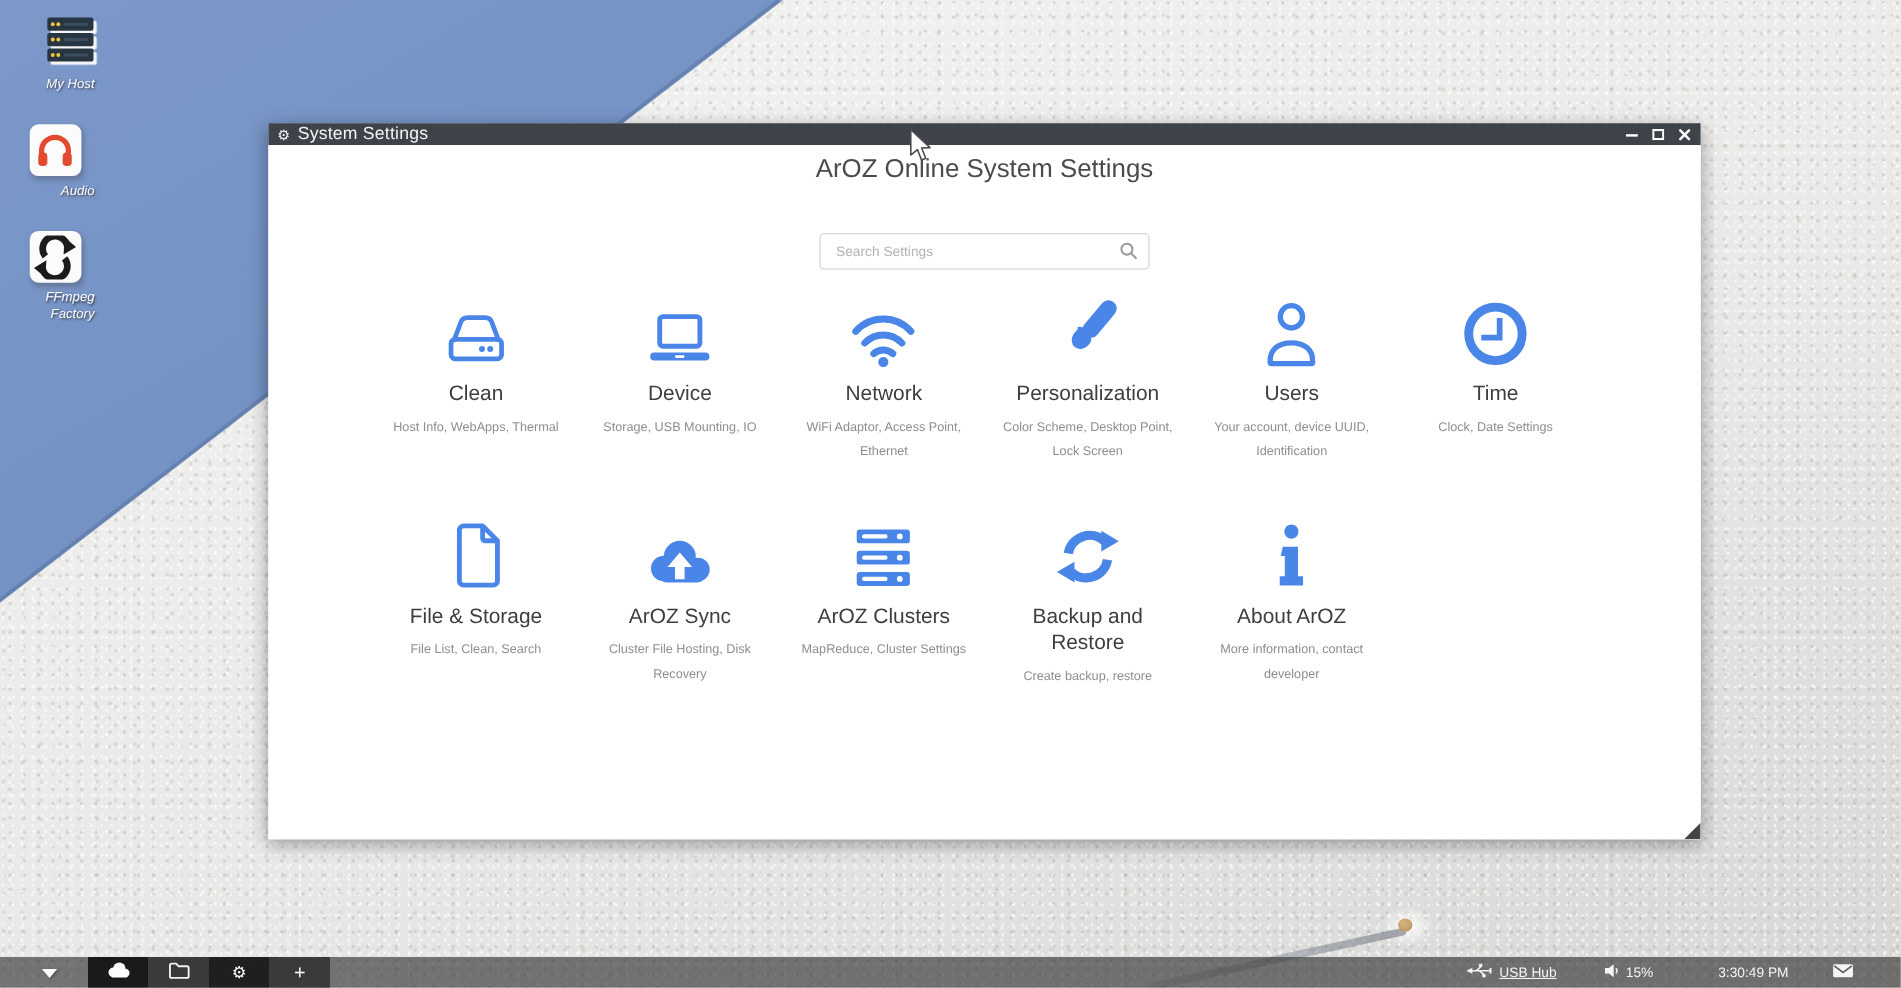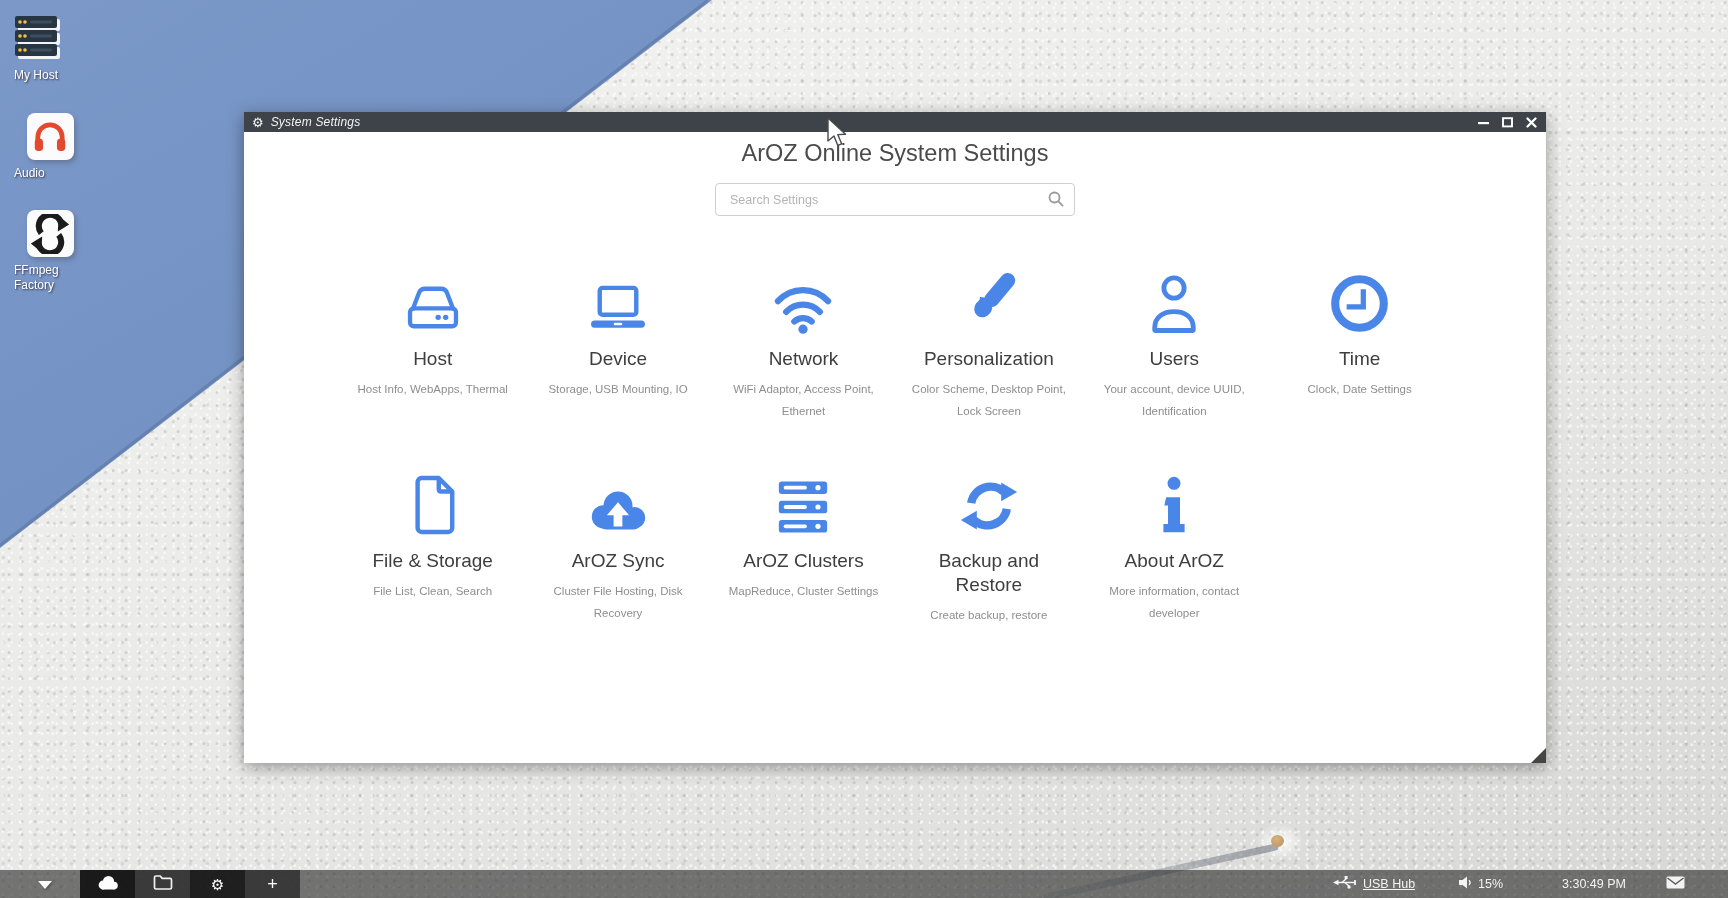--- a/index.html
+++ b/index.html
@@ -30,43 +30,43 @@
   }
   .nail-glow { position:absolute; left:1248px; top:818px; width:64px; height:48px;
     background:radial-gradient(closest-side, rgba(255,255,255,0.95), rgba(255,255,255,0) 75%); }
   .nail { position:absolute; left:1271px; top:835px; width:13px; height:12px; border-radius:50%;
     background:radial-gradient(circle at 40% 35%, #d7b47e, #b5905a); }
   .nail-shadow { position:absolute; left:1038px; top:843px; width:240px; height:7px;
     background:linear-gradient(to left, rgba(100,108,120,0.55), rgba(120,128,140,0.18));
     transform:rotate(-12.3deg); transform-origin:right center; border-radius:3px; }
 
   
-  .dicon { position:absolute; left:14px; width:72px; text-align:left; cursor:default; }
+  .dicon { position:absolute; left:14px; width:72px; text-align:right; cursor:default;font-style:italic; }
   .dicon .lab { margin-top:6px; color:#fff; font-size:12px; line-height:15px;
     text-shadow:1px 1px 2px rgba(50,50,60,0.95); }
   .tile-sq { width:47px; height:47px; background:#fbfbfb; border-radius:8px; margin:0 auto;
     display:flex; align-items:center; justify-content:center;
     box-shadow:2px 3px 5px rgba(80,85,105,0.45); }
   .srv-wrap { filter:drop-shadow(3px 3px 0 rgba(252,252,252,0.92)); display:inline-block; }
 
   
   .window { position:absolute; left:244px; top:112px; width:1302px; height:651px;
     background:#fff; box-shadow:0 4px 16px rgba(0,0,0,0.38); }
   .titlebar { height:20px; background:#3d4349; display:flex; align-items:center;
     padding:0 8px; color:#f4f4f4; }
   .titlebar .gear { font-size:13px; line-height:13px; margin-right:7px; }
-  .titlebar .wtitle { font-size:12px; letter-spacing:.2px;font-style:italic; }
+  .titlebar .wtitle { font-size:16px; letter-spacing:.2px; }
   .wcontrols { margin-left:auto; display:flex; align-items:center; gap:11px; }
   .wbtn { display:flex; align-items:center; justify-content:center; width:13px; height:13px; cursor:pointer; }
   .win-content { position:relative; width:100%; height:631px; background:#fff; overflow:hidden;padding-left:28px; }
 
   .heading { position:absolute; top:8px; left:0; width:100%; text-align:center;
     font-size:23.5px; color:#4b4b4b; }
-  .searchwrap { position:absolute; top:51px; left:50%; transform:translateX(-50%);
-    width:360px; height:33px; }
+  .searchwrap { position:absolute; top:80px; left:50%; transform:translateX(-50%);
+    width:300px; height:33px; }
   .searchwrap input { width:100%; height:100%; border:1px solid #cfcfcf; border-radius:4px;
     padding:0 34px 0 14px; font-size:12.5px; color:#444; outline:none;
     font-family:"Liberation Sans",sans-serif; }
   .searchwrap input::placeholder { color:#b4b4b4; }
   .searchwrap .mag { position:absolute; right:11px; top:8px; }
 
   .tilerow { position:absolute; display:flex; left:96px; }
   .row1 { top:130px; } .row2 { top:332px; }
   .tile { width:185.4px; text-align:center; cursor:pointer; }
   .ibox { height:72px; display:flex; align-items:flex-end; justify-content:center; }
@@ -201,21 +201,21 @@
         <div class="ibox">
           <svg width="60" height="53" viewBox="0 0 64 56">
             <g stroke="#4a86e8" stroke-width="4.6" fill="none" stroke-linejoin="round">
               <path d="M10 31 L17 12.5 Q18.5 8 23.5 8 H40.5 Q45.5 8 47 12.5 L54 31"></path>
               <rect x="7.5" y="29" width="49" height="19" rx="4"></rect>
             </g>
             <circle cx="37.5" cy="38.5" r="2.9" fill="#4a86e8"></circle>
             <circle cx="45.5" cy="38.5" r="2.9" fill="#4a86e8"></circle>
           </svg>
         </div>
-        <div class="ttl">Host</div>
+        <div class="ttl">Clean</div>
         <div class="sub">Host Info, WebApps, Thermal</div>
       </div>
 
       <div class="tile">
         <div class="ibox">
           <svg width="62" height="50" viewBox="0 0 64 52">
             <rect x="13" y="4" width="38" height="28" rx="3" fill="none" stroke="#4a86e8" stroke-width="4.6"></rect>
             <rect x="4" y="38" width="56" height="7.5" rx="3.7" fill="#4a86e8"></rect>
             <rect x="27.5" y="40.4" width="9" height="2.6" rx="1.3" fill="#fff"></rect>
           </svg>

